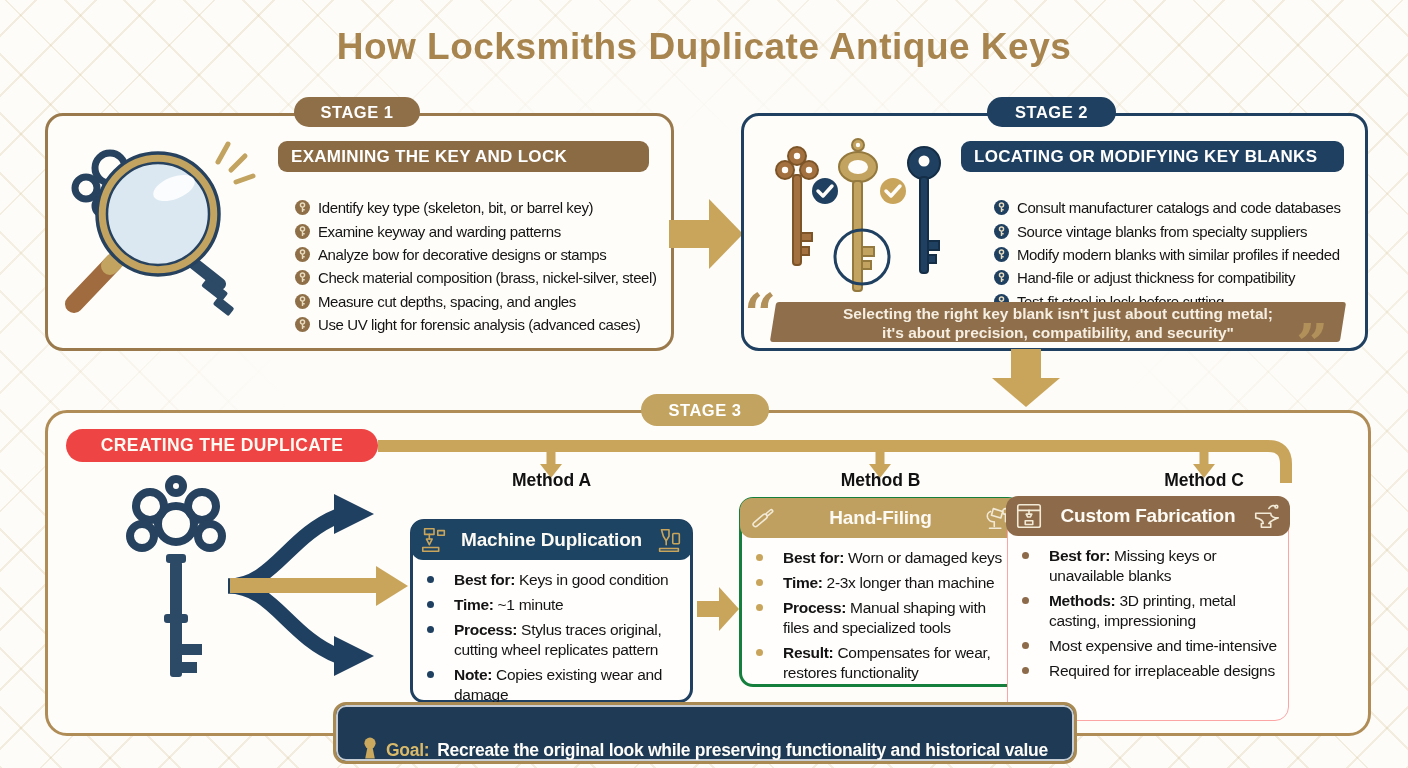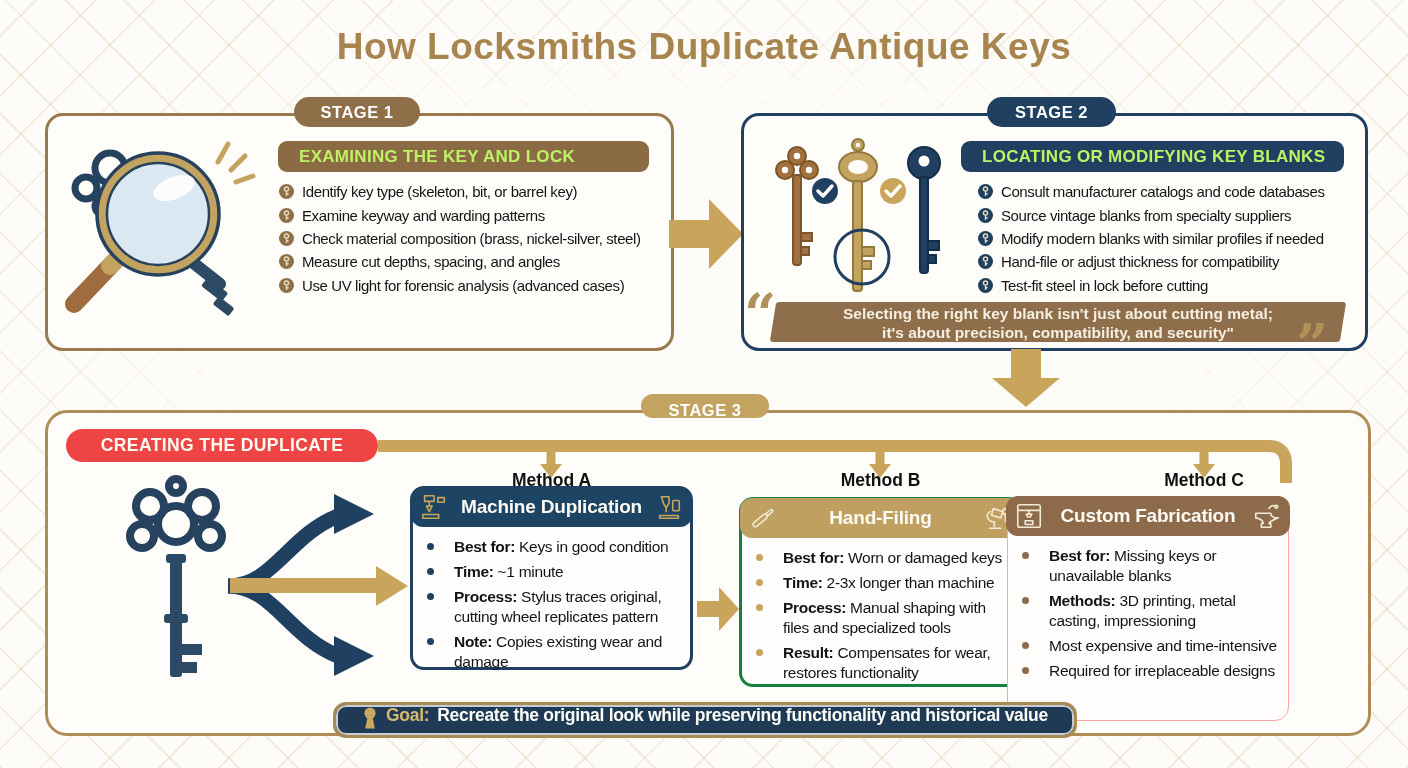--- a/index.html
+++ b/index.html
@@ -15,26 +15,26 @@
   .title{position:absolute;top:26px;left:0;right:0;margin:0;text-align:center;
          font-size:37px;font-weight:bold;color:#a8854f;letter-spacing:.5px;}
   .panel{position:absolute;background:#fffdf9;border-radius:18px;}
   .s1{left:45px;top:113px;width:623px;height:232px;border:3px solid #9a7a4c;}
   .s2{left:741px;top:113px;width:621px;height:232px;border:3px solid #1f4060;}
   .s3{left:45px;top:410px;width:1320px;height:320px;border:3px solid #b08d57;border-radius:22px;}
   .badge{position:absolute;border-radius:17px;color:#fff;font-weight:bold;font-size:16.5px;
          text-align:center;letter-spacing:.5px;}
   .b1{left:294px;top:97px;width:126px;height:30px;line-height:30px;background:#8f6f47;}
   .b2{left:987px;top:97px;width:129px;height:30px;line-height:30px;background:#1f4060;}
-  .b3{left:641px;top:394px;width:128px;height:24px;line-height:32px;background:#c2a35f;}
-  .hbar{position:absolute;height:31px;line-height:31px;border-radius:9px;color:#bef264;
-        font-weight:bold;font-size:17px;padding-left:21px;letter-spacing:.3px;box-sizing:border-box;}
+  .b3{left:641px;top:394px;width:128px;height:32px;line-height:32px;background:#c2a35f;}
+  .hbar{position:absolute;height:31px;line-height:31px;border-radius:9px;color:#ffffff;
+        font-weight:bold;font-size:17px;padding-left:13px;letter-spacing:.3px;box-sizing:border-box;}
   .h1{left:278px;top:141px;width:371px;background:#8a6b44;}
   .h2{left:961px;top:141px;width:383px;background:#1f4060;}
-  .ilist{position:absolute;list-style:none;margin:0;padding:0;}
+  .ilist{position:absolute;list-style:none;margin:16px;padding:0;}
   .l1{left:279px;top:180px;}
   .l2{left:978px;top:180px;}
   .ilist li{display:flex;align-items:center;gap:8px;height:23.4px;white-space:nowrap;
             font-size:15px;letter-spacing:-.4px;}
   .coin{width:15px;height:15px;flex:0 0 15px;}
   .coin .bg{fill:#8f6f47;}
   .l2 .coin .bg{fill:#1f4060;}
   .coin .k{fill:none;stroke:#e9ddc1;stroke-width:1.5;}
   .qmark{position:absolute;font-family:"DejaVu Serif",serif;font-weight:bold;font-size:56px;
          color:#b2905a;line-height:1;}
@@ -42,43 +42,43 @@
            transform:skewX(-9deg);border-radius:3px;}
   .qinner{transform:skewX(9deg);color:#f5eee1;font-weight:bold;font-size:15.5px;
           text-align:center;line-height:19px;padding-top:2px;}
   .gold{fill:#c9a55c;}
   .pill3{position:absolute;left:66px;top:429px;width:312px;height:33px;line-height:33px;
          background:#ef4444;border-radius:17px;color:#fdfaf3;font-weight:bold;font-size:17.5px;
          text-align:center;letter-spacing:.4px;}
   .mlabel{position:absolute;top:470px;height:22px;text-align:center;font-weight:bold;
           font-size:17.5px;color:#111;}
   .mbox{position:absolute;background:#fffefc;border-radius:14px;box-sizing:border-box;}
-  .mA{left:410px;top:486px;width:283px;height:184px;border:3px solid #1f4060;}
+  .mA{left:410px;top:519px;width:283px;height:184px;border:3px solid #1f4060;}
   .mB{left:739px;top:497px;width:283px;height:190px;border:3px solid #15803d;}
   .mC{left:1007px;top:497px;width:282px;height:224px;border:1px solid #fca5a5;}
   .mhead{position:absolute;left:-2px;right:-2px;top:-2px;height:40px;border-radius:12px;
          display:flex;align-items:center;padding:0 8px;box-sizing:border-box;}
   .mA .mhead{background:#1d4463;}
   .mB .mhead{background:#bfa061;}
   .mC .mhead{background:#8d6b4a;}
   .mtitle{flex:1;text-align:center;color:#fdfaf3;font-weight:bold;font-size:19px;letter-spacing:-.2px;}
   .hicon{width:30px;height:30px;flex:0 0 30px;}
   .hicon *{fill:none;stroke-width:1.7;stroke-linecap:round;stroke-linejoin:round;}
   .mA .hicon *{stroke:#c9a55c;}
   .mB .hicon *, .mC .hicon *{stroke:#f2ead6;}
   .mlist{list-style:none;margin:0;padding:48px 8px 0 14px;}
   .mlist li{display:flex;gap:20px;font-size:15.5px;line-height:20px;margin-bottom:5px;letter-spacing:-.3px;}
   .dot{width:7px;height:7px;border-radius:50%;margin-top:6px;flex:0 0 7px;}
   .mA .dot{background:#1f4060;}
   .mB .dot{background:#c9a55c;}
   .mC .dot{background:#8d6b4a;}
-  .goalbar{position:absolute;left:333px;top:702px;width:744px;height:36px;background:#1e3a55;
+  .goalbar{position:absolute;left:333px;top:702px;width:744px;height:62px;background:#1e3a55;
            border:3px solid #a98a52;border-radius:13px;box-sizing:border-box;
            box-shadow:inset 0 0 0 2px rgba(255,255,255,.75);
-           display:flex;align-items:flex-start;justify-content:center;gap:8px;}
+           display:flex;align-items:flex-end;justify-content:center;gap:8px;}
   .goal-label{color:#d9b96a;font-weight:bold;font-size:17.5px;letter-spacing:-.3px;}
   .goal-text{color:#fdfcf8;font-weight:bold;font-size:17.5px;letter-spacing:-.3px;white-space:nowrap;}
 </style>
 </head>
 <body>
 
 <div class="page">
   <div class="lattice"></div>
   <div class="wash"></div>
 
@@ -123,20 +123,28 @@
         </svg>
       <span>Identify key type (skeleton, bit, or barrel key)</span>
       </li>
     <li>
       <svg class="coin" viewBox="0 0 16 16">
           <circle class="bg" cx="8" cy="8" r="8"></circle>
           <circle class="k" cx="8" cy="5.4" r="2.2"></circle>
           <path class="k" d="M8 7.6v5.2M8 10.4h2.3"></path>
         </svg>
       <span>Examine keyway and warding patterns</span>
+      </li>
+    <li>
+      <svg class="coin" viewBox="0 0 16 16">
+          <circle class="bg" cx="8" cy="8" r="8"></circle>
+          <circle class="k" cx="8" cy="5.4" r="2.2"></circle>
+          <path class="k" d="M8 7.6v5.2M8 10.4h2.3"></path>
+        </svg>
+      <span>Analyze bow for decorative designs or stamps</span>
       </li>
     <li>
       <svg class="coin" viewBox="0 0 16 16">
           <circle class="bg" cx="8" cy="8" r="8"></circle>
           <circle class="k" cx="8" cy="5.4" r="2.2"></circle>
           <path class="k" d="M8 7.6v5.2M8 10.4h2.3"></path>
         </svg>
       <span>Check material composition (brass, nickel-silver, steel)</span>
       </li>
     <li>

